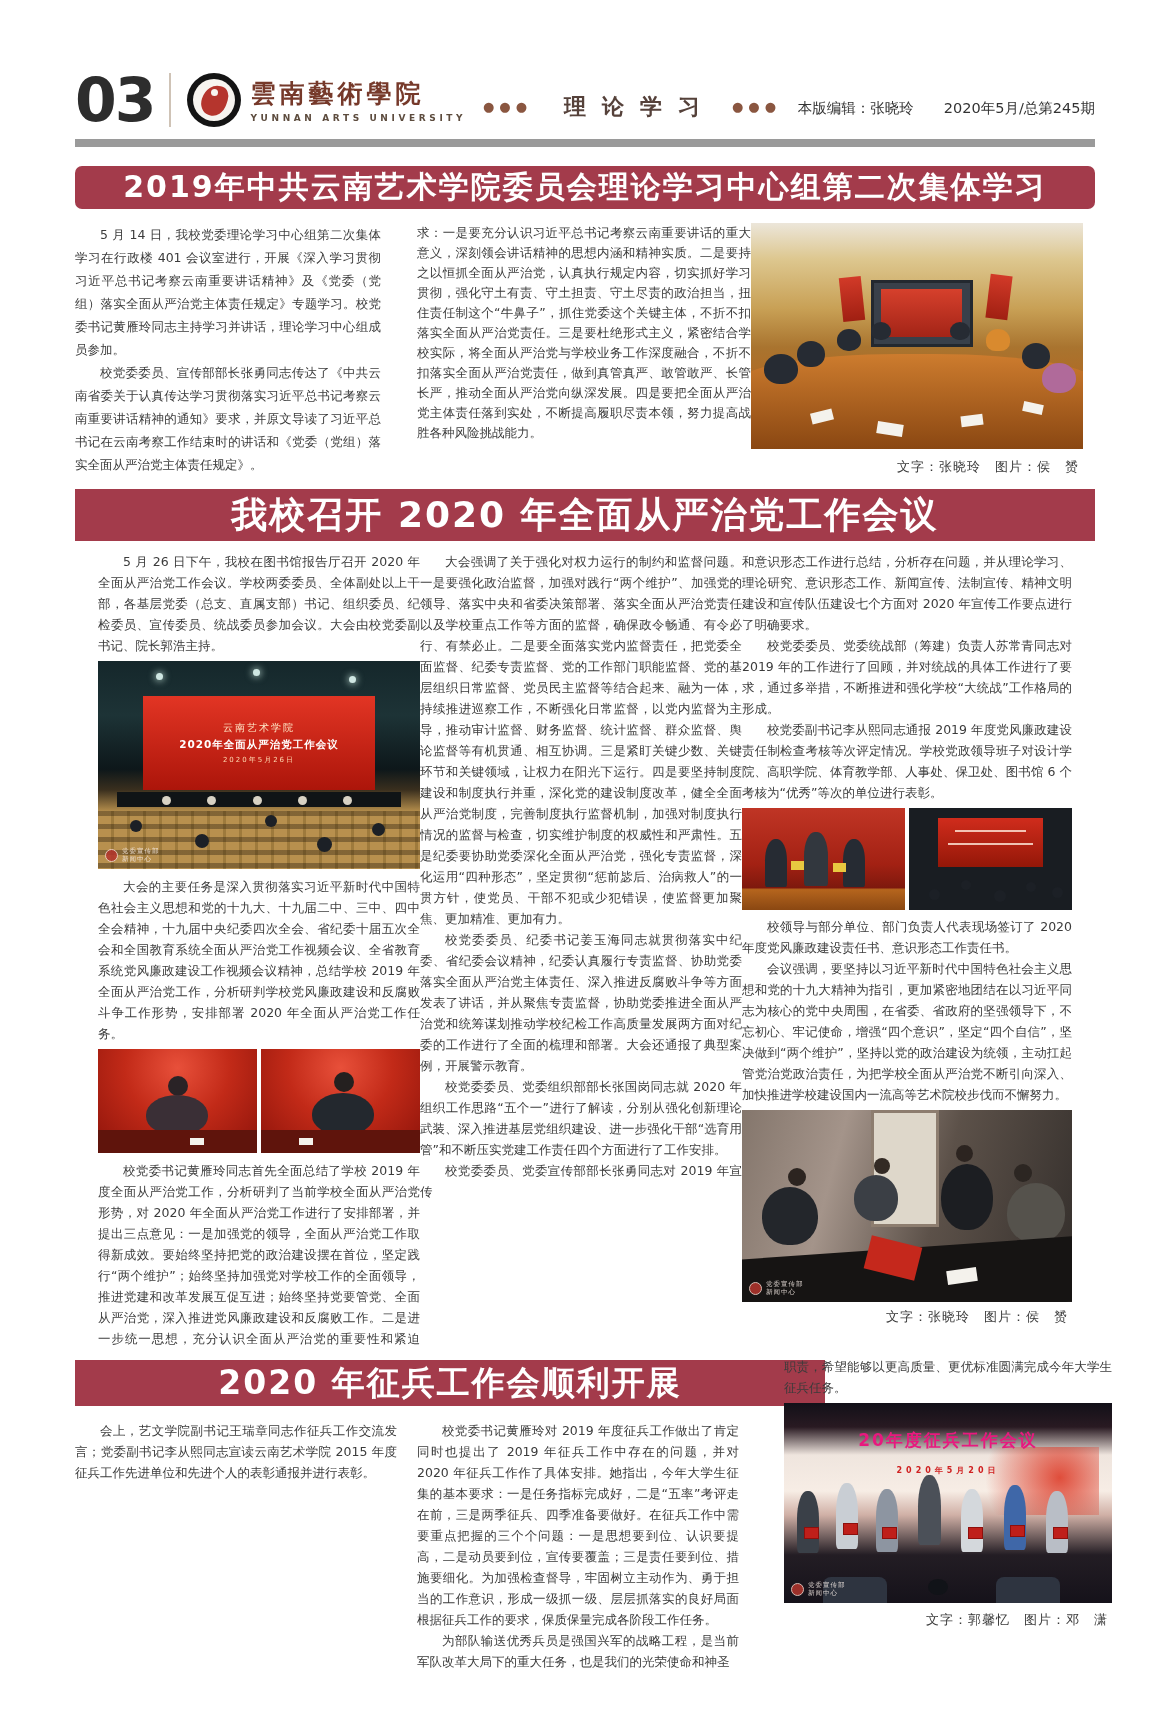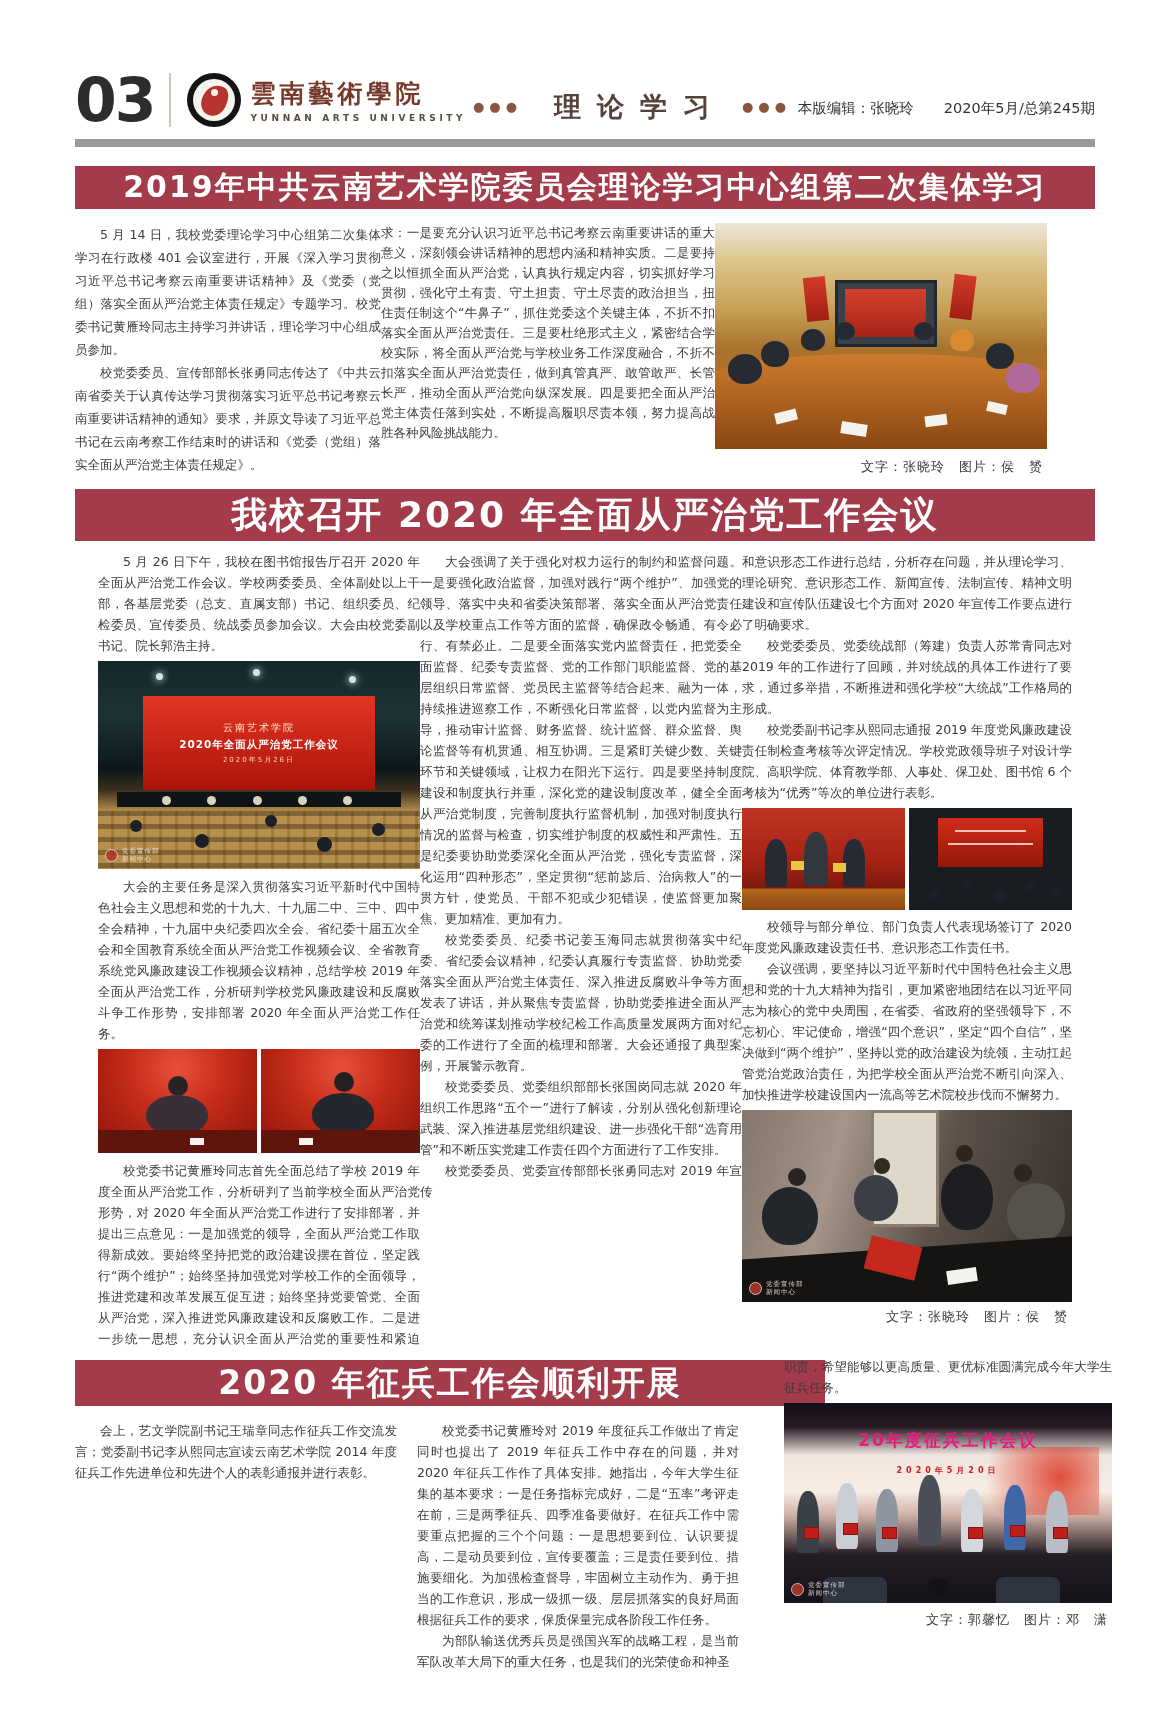--- a/index.html
+++ b/index.html
@@ -14,21 +14,21 @@
   .logo{display:flex;align-items:center;gap:10px;}
   .emblem{width:54px;height:54px;border-radius:50%;background:#141414;position:relative;flex:0 0 auto;}
   .emblem .inner{position:absolute;left:6px;top:6px;width:42px;height:42px;border-radius:50%;background:#f7f4ef;}
   .emblem .swirl{position:absolute;left:15px;top:12px;width:25px;height:31px;background:#b5352d;border-radius:62% 40% 55% 48%;transform:rotate(18deg);}
   .emblem .dot{position:absolute;left:24px;top:16px;width:7px;height:7px;border-radius:50%;background:#f7f4ef;}
   .logotext{display:flex;flex-direction:column;gap:3px;}
   .logo-cn{font-family:"DejaVu Serif","Liberation Serif",serif;font-weight:bold;font-size:25px;color:#76392a;letter-spacing:4px;}
   .logo-en{font-size:9px;color:#5d4c3e;letter-spacing:3.6px;font-weight:bold;}
   .section-wrap{flex:1;display:flex;align-items:center;justify-content:center;gap:16px;margin-top:14px;}
   .dots{color:#8a5640;font-size:13px;letter-spacing:5px;line-height:10px;}
-  .section-title{font-size:27px;color:#55413a;font-weight:bold;letter-spacing:16px;text-indent:16px;text-align:right;}
+  .section-title{font-size:22px;color:#55413a;font-weight:bold;letter-spacing:16px;text-indent:16px;text-align:right;}
   .edition{display:flex;gap:30px;font-size:14.5px;color:#333;margin-top:16px;white-space:nowrap;}
   .gray-bar{position:absolute;left:75px;top:139px;width:1020px;height:8px;background:#9a9a9a;}
 
   
   .banner{background:#a33b4b;color:#ffffff;font-weight:bold;display:flex;align-items:center;justify-content:center;letter-spacing:2px;}
 
   
   p.np{margin:0;text-align:justify;text-indent:2em;color:#3b3b3b;font-size:12.5px;line-height:21px;}
   p.noindent{text-indent:0;}
   .caption{font-size:13px;color:#3b3b3b;text-align:right;letter-spacing:1px;}
@@ -107,31 +107,31 @@
       <span class="section-title">理论学习</span>
       <span class="dots">●●●</span>
     </div>
     <div class="edition">
       <span>本版编辑：张晓玲</span>
       <span>2020年5月/总第245期</span>
     </div>
   </div>
   <div class="gray-bar"></div>
 
-  <div class="abs banner" style="left:75px;top:166px;width:1020px;height:43px;font-size:30px;">
+  <div class="abs banner" style="left:75px;top:166px;width:1020px;height:43px;font-size:30px;border-radius:7px;">
     <span>2019年中共云南艺术学院委员会理论学习中心组第二次集体学习</span>
   </div>
 
   <div class="abs" style="left:75px;top:223px;width:1020px;display:flex;justify-content:flex-start;">
     <div style="width:306px;height:258px;overflow:hidden;">
       <p class="np" style="line-height:23px;">5 月 14 日，我校党委理论学习中心组第二次集体学习在行政楼 401 会议室进行，开展《深入学习贯彻习近平总书记考察云南重要讲话精神》及《党委（党组）落实全面从严治党主体责任规定》专题学习。校党委书记黄雁玲同志主持学习并讲话，理论学习中心组成员参加。</p>
       <p class="np" style="line-height:23px;">校党委委员、宣传部部长张勇同志传达了《中共云南省委关于认真传达学习贯彻落实习近平总书记考察云南重要讲话精神的通知》要求，并原文导读了习近平总书记在云南考察工作结束时的讲话和《党委（党组）落实全面从严治党主体责任规定》。</p>
       <p class="np" style="line-height:23px;">校党委书记黄雁玲同志作总结讲话，并提出四点要</p>
     </div>
-    <div style="width:334px;height:260px;overflow:hidden;">
+    <div style="width:334px;height:260px;overflow:hidden;margin-left:36px;">
       <p class="np noindent" style="line-height:20px;">求：一是要充分认识习近平总书记考察云南重要讲话的重大意义，深刻领会讲话精神的思想内涵和精神实质。二是要持之以恒抓全面从严治党，认真执行规定内容，切实抓好学习贯彻，强化守土有责、守土担责、守土尽责的政治担当，扭住责任制这个“牛鼻子”，抓住党委这个关键主体，不折不扣落实全面从严治党责任。三是要杜绝形式主义，紧密结合学校实际，将全面从严治党与学校业务工作深度融合，不折不扣落实全面从严治党责任，做到真管真严、敢管敢严、长管长严，推动全面从严治党向纵深发展。四是要把全面从严治党主体责任落到实处，不断提高履职尽责本领，努力提高战胜各种风险挑战能力。</p>
     </div>
     <div style="width:332px;">
       <div class="photo photo-conf" style="width:332px;height:226px;">
         <div class="conf-screen">
           <div class="glow"></div>
         </div>
         <div class="flag" style="left:27%;top:24%;transform:rotate(-6deg);"></div>
         <div class="flag" style="right:22%;top:23%;transform:rotate(7deg);"></div>
         <div class="table-conf"></div>
@@ -263,21 +263,21 @@
       </div>
       <div class="caption" style="padding-right:4px;">文字：张晓玲　图片：侯　赟</div>
     </div>
   </div>
 
   <div class="abs banner" style="left:75px;top:1360px;width:750px;height:46px;font-size:33px;">
     <span>2020 年征兵工作会顺利开展</span>
   </div>
 
   <div class="abs" style="left:75px;top:1420px;width:322px;height:272px;overflow:hidden;">
-    <p class="np">会上，艺文学院副书记王瑞章同志作征兵工作交流发言；党委副书记李从熙同志宣读云南艺术学院 2014 年度征兵工作先进单位和先进个人的表彰通报并进行表彰。</p>
+    <p class="np">会上，艺文学院副书记王瑞章同志作征兵工作交流发言；党委副书记李从熙同志宣读云南艺术学院 2015 年度征兵工作先进单位和先进个人的表彰通报并进行表彰。</p>
   </div>
 
   <div class="abs" style="left:417px;top:1420px;width:322px;height:272px;overflow:hidden;">
     <p class="np">校党委书记黄雁玲对 2019 年度征兵工作做出了肯定同时也提出了 2019 年征兵工作中存在的问题，并对 2020 年征兵工作作了具体安排。她指出，今年大学生征集的基本要求：一是任务指标完成好，二是“五率”考评走在前，三是两季征兵、四季准备要做好。在征兵工作中需要重点把握的三个个问题：一是思想要到位、认识要提高，二是动员要到位，宣传要覆盖；三是责任要到位、措施要细化。为加强检查督导，牢固树立主动作为、勇于担当的工作意识，形成一级抓一级、层层抓落实的良好局面根据征兵工作的要求，保质保量完成各阶段工作任务。</p>
     <p class="np">为部队输送优秀兵员是强国兴军的战略工程，是当前军队改革大局下的重大任务，也是我们的光荣使命和神圣</p>
   </div>
 
   <div class="abs" style="left:767px;top:1356px;width:328px;padding-left:17px;">
     <p class="np noindent">职责，希望能够以更高质量、更优标准圆满完成今年大学生征兵任务。</p>
     <div class="photo photo-zb" style="width:328px;height:200px;margin-top:5px;">

